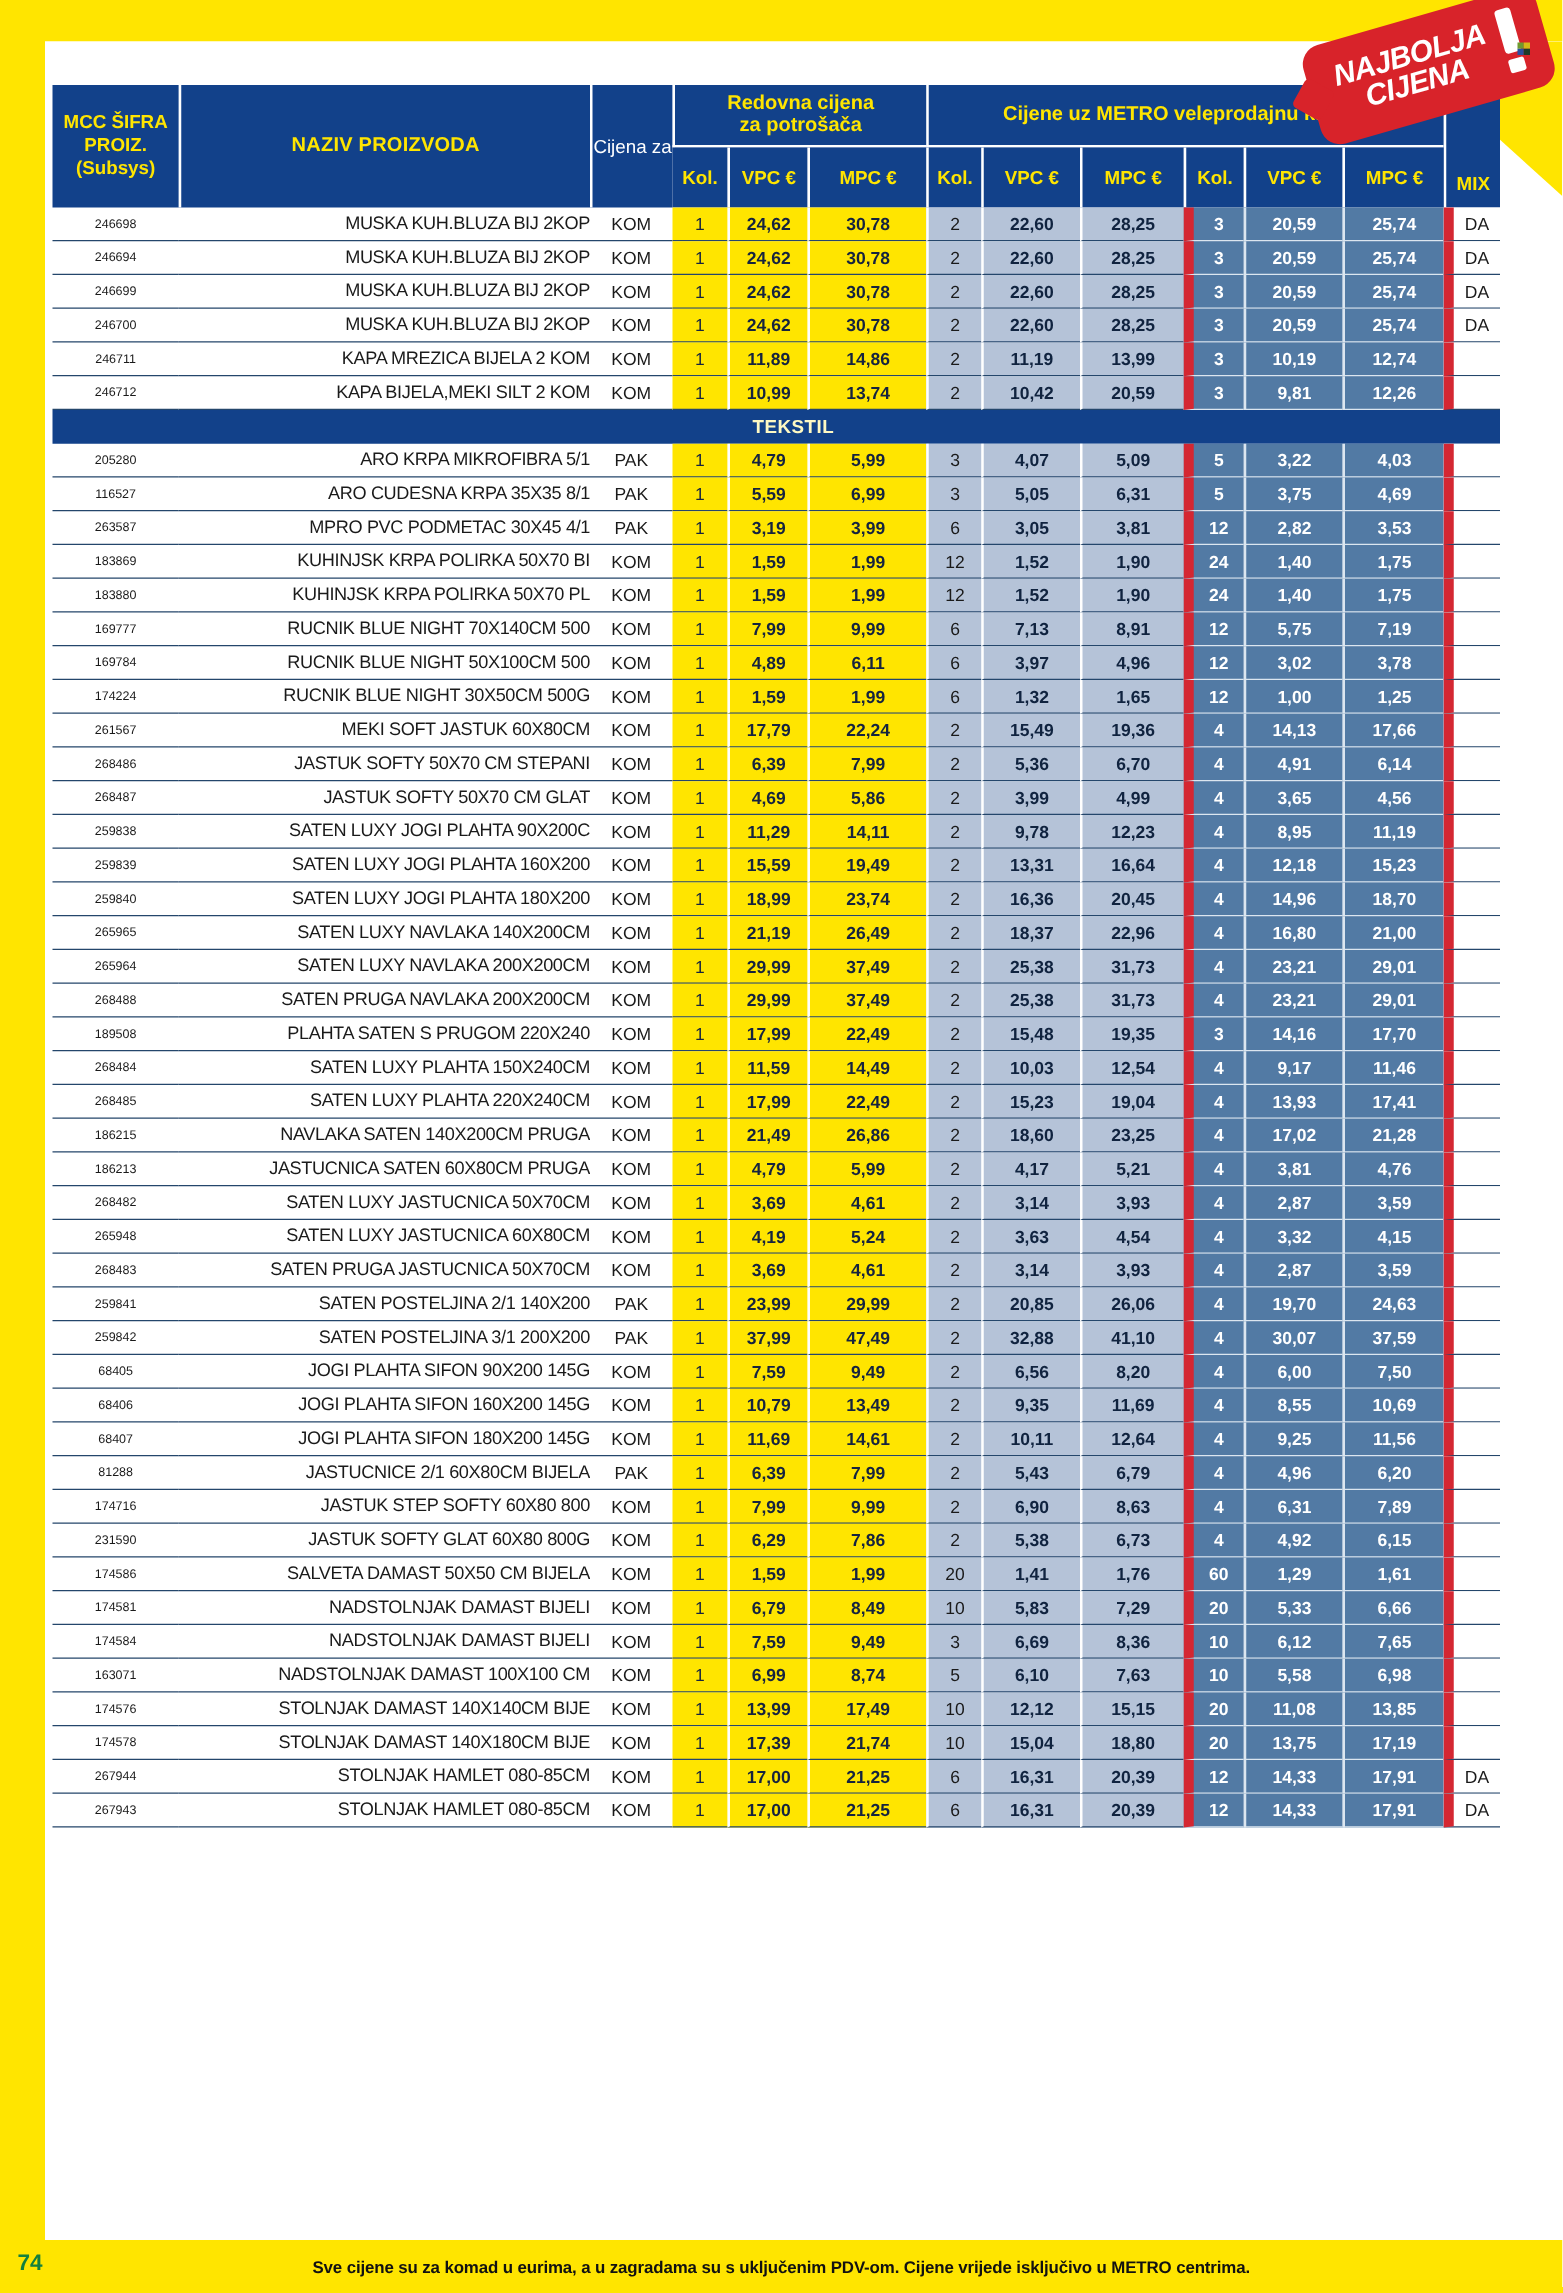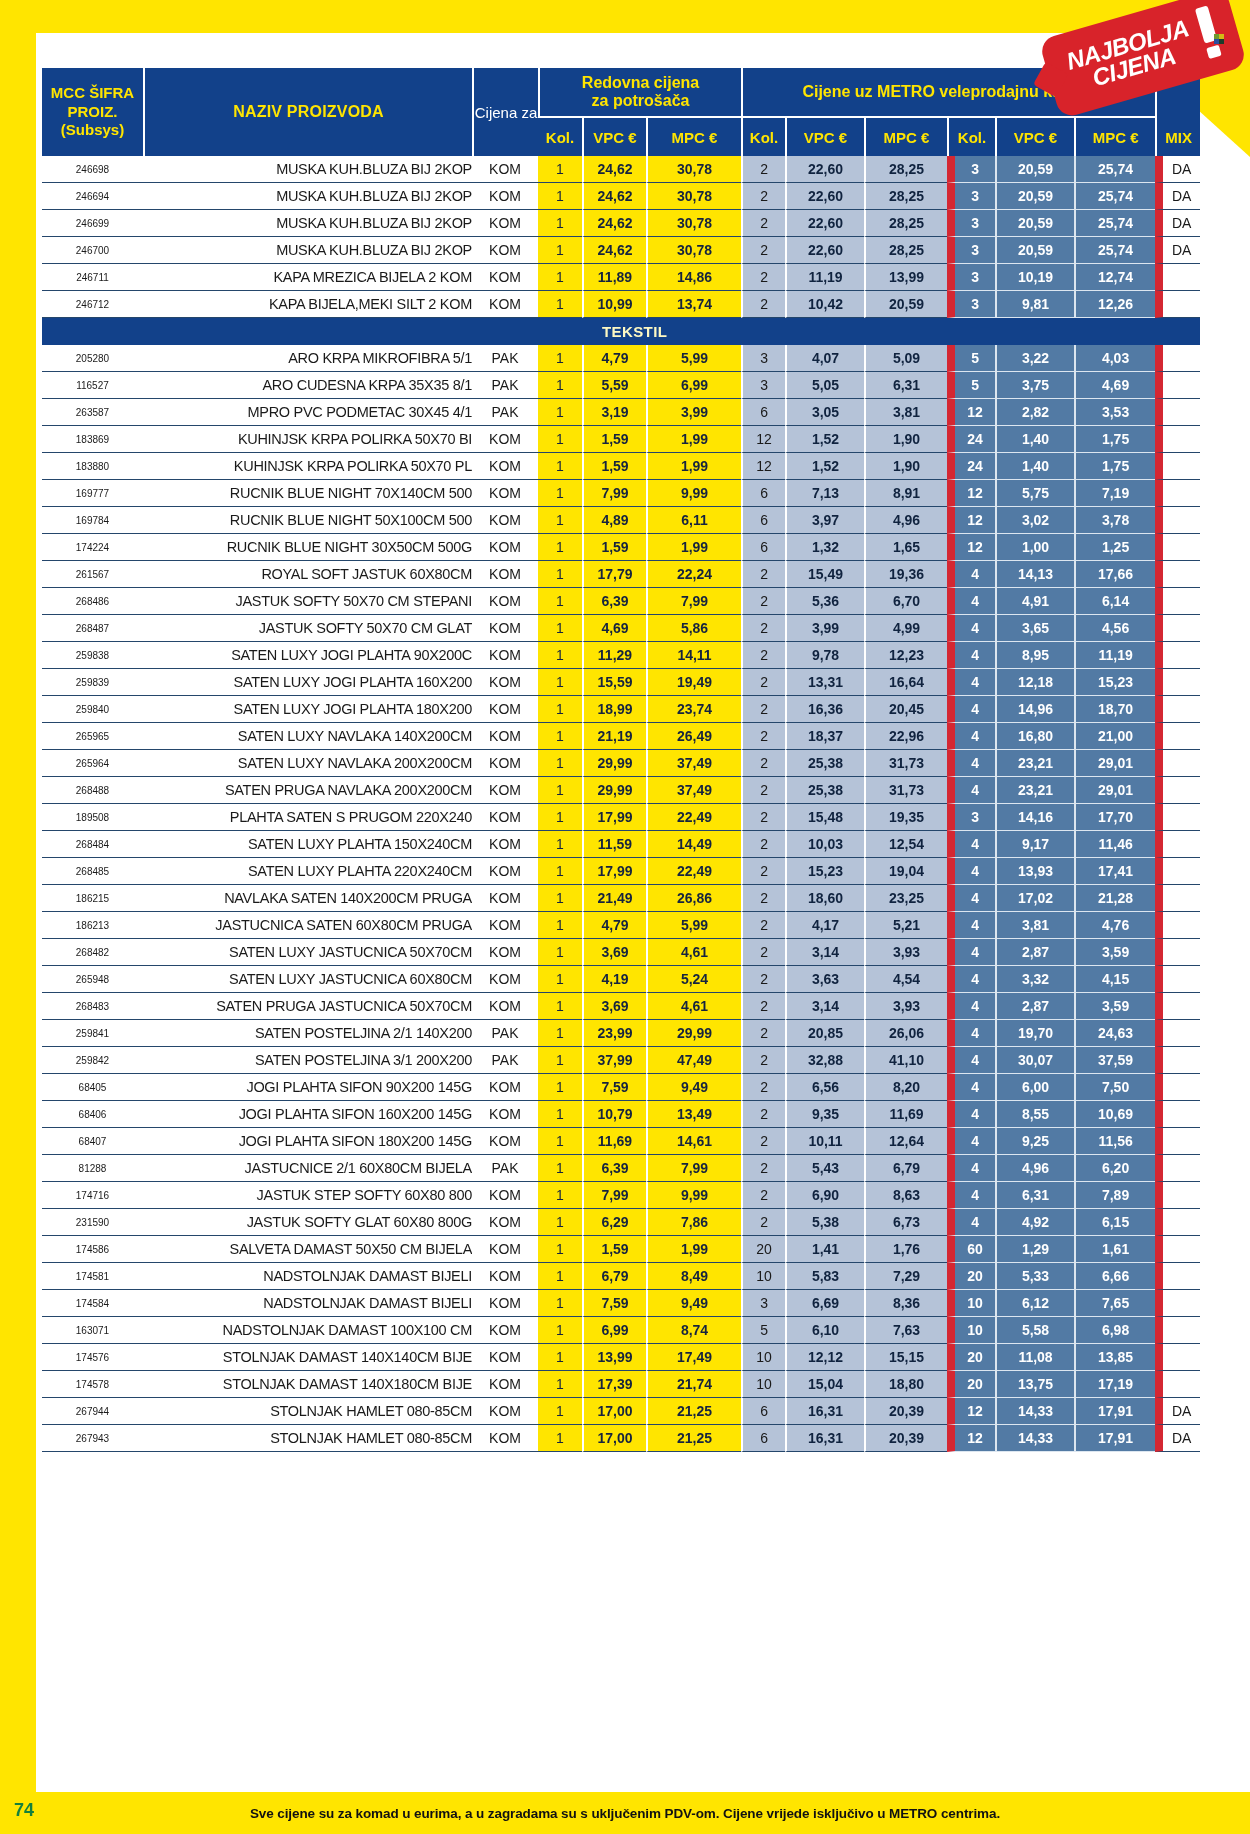--- a/index.html
+++ b/index.html
@@ -61,21 +61,21 @@
   th {
     background: var(--navy); color: var(--yellow);
     font-weight: bold; text-align: center; vertical-align: middle;
     border-left: 2px solid #fff; overflow: hidden;
   }
   tr th:first-child { border-left: none; }
   .th-code  { font-size: 15px; line-height: 1.25; white-space: pre-line; }
   .th-name  { font-size: 16px; letter-spacing: 0.2px; }
   .th-unit  { color: #fff; font-weight: normal; font-size: 15px; }
   .th-group { font-size: 16px; line-height: 1.15; white-space: pre-line; height: 50px; border-bottom: 2px solid #fff; }
-  .th-sub   { font-size: 15px; height: 38px; }
+  .th-sub   { font-size: 15px; height: 48px; }
   .th-mix   { font-size: 15px; vertical-align: bottom; padding-bottom: 10px; }
 
   td {
     height: 27px; font-size: 14px; text-align: center; vertical-align: middle;
     color: #1A1A1A; border-bottom: 1px solid var(--line-dark);
     white-space: nowrap; overflow: hidden;
   }
   td.c0 { font-size: 10px; }
   td.c1 { text-align: right; padding-left: 10px; font-size: 14.5px; letter-spacing: -0.3px; }
   td.yellow { background: var(--yellow); color: #15233F; }
@@ -365,21 +365,21 @@
         <td class="steel c6">6</td>
         <td class="steel c7">1,32</td>
         <td class="steel c8">1,65</td>
         <td class="dark c9">12</td>
         <td class="dark c10">1,00</td>
         <td class="dark c11">1,25</td>
         <td class="mix c12"></td>
       </tr>
       <tr>
         <td class="c0">261567</td>
-        <td class="c1">ROYAL SOFT JASTUK 60X80CM</td>
+        <td class="c1">MEKI SOFT JASTUK 60X80CM</td>
         <td class="c2">KOM</td>
         <td class="yellow c3">1</td>
         <td class="yellow c4">17,79</td>
         <td class="yellow c5">22,24</td>
         <td class="steel c6">2</td>
         <td class="steel c7">15,49</td>
         <td class="steel c8">19,36</td>
         <td class="dark c9">4</td>
         <td class="dark c10">14,13</td>
         <td class="dark c11">17,66</td>

